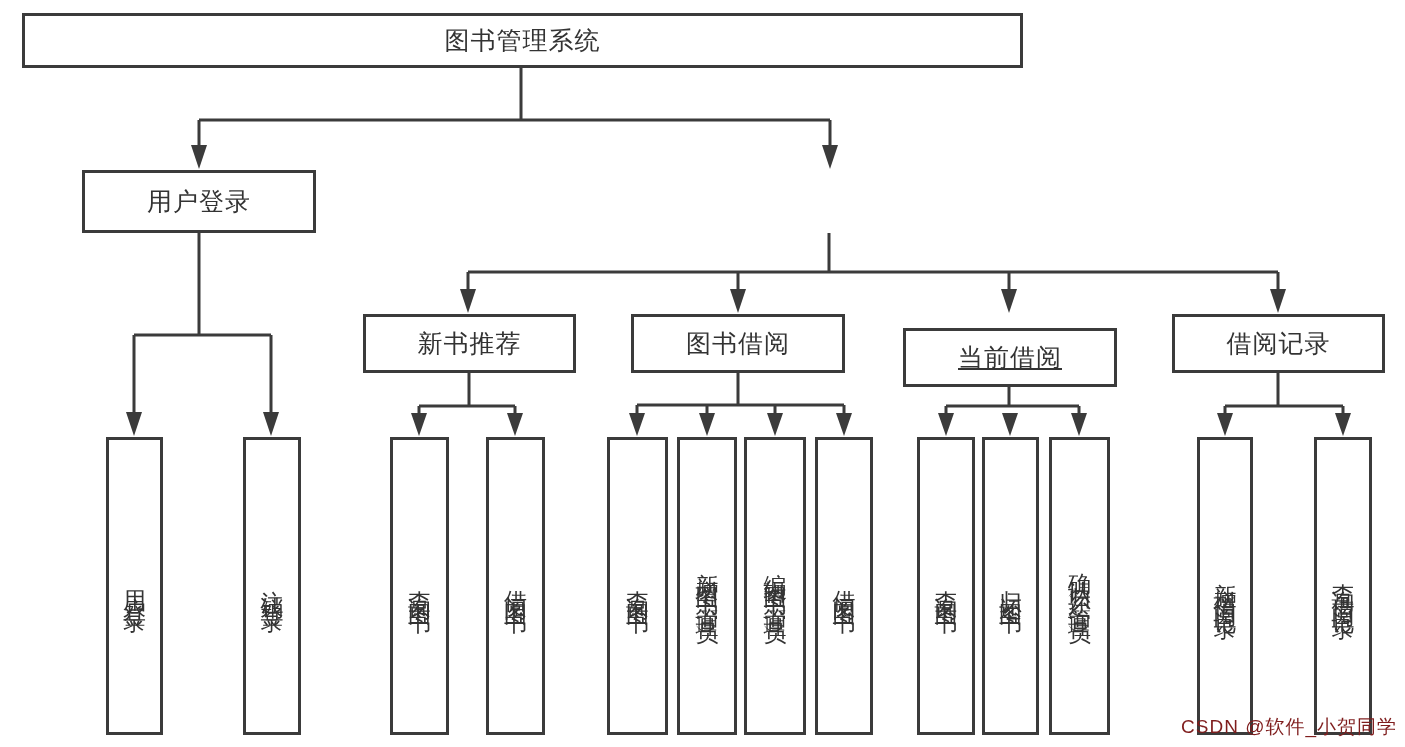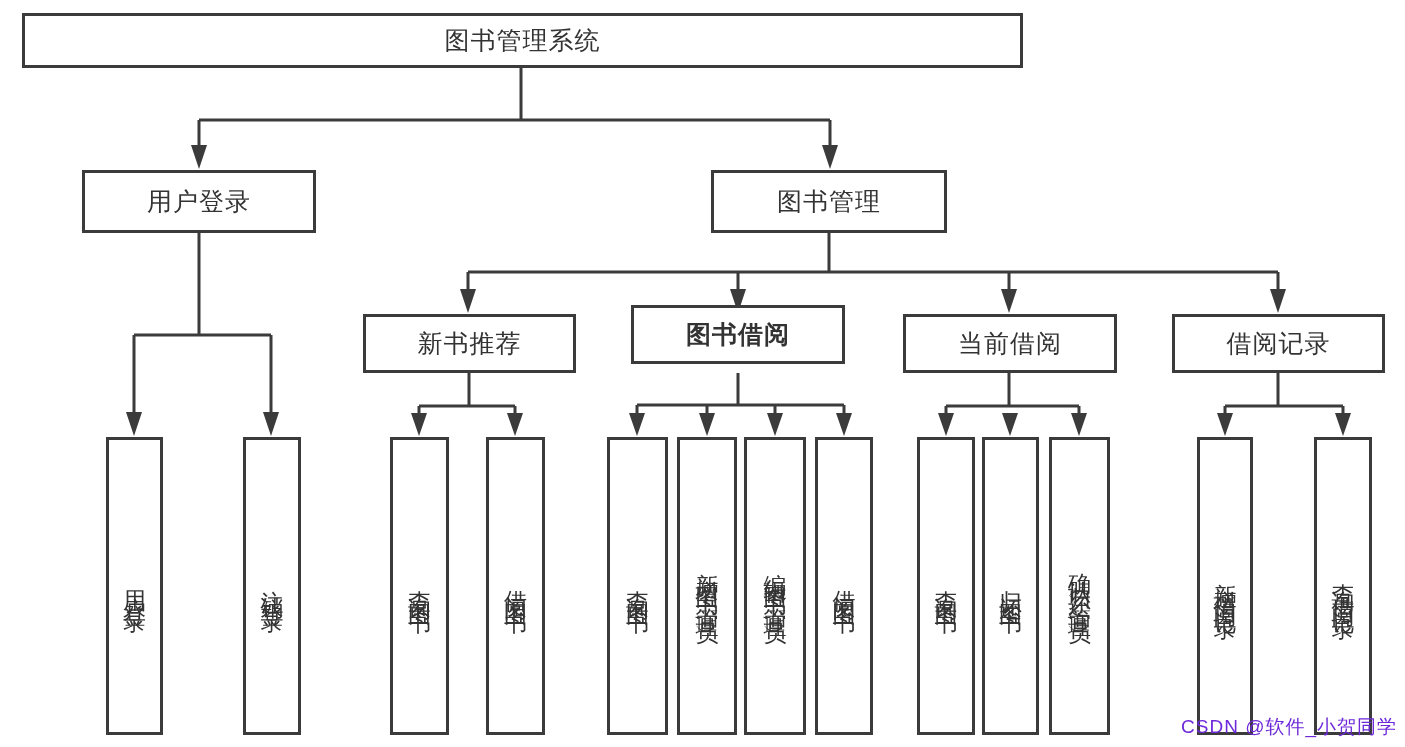--- a/index.html
+++ b/index.html
@@ -35,21 +35,21 @@
     line-height: 1;
     font-size: 23px;
     letter-spacing: 7px;
     white-space: nowrap;
   }
   #watermark {
     position: absolute;
     right: 8px;
     top: 714px;
     font-size: 19px;
-    color: #6d28d9;
+    color: #7f1d1d;
     white-space: nowrap;
     z-index: 10;
     letter-spacing: 1px;
     text-align: right;
   }
 </style>
 </head>
 <body>
 
 <div id="stage">
@@ -90,31 +90,28 @@
     <polygon points="1335,413 1351,413 1343,436"></polygon>
   </svg>
 
   <div class="node h-node" style="left:22px; top:13px; width:1001px; height:55px;">
     <span>图书管理系统</span>
   </div>
 
   <div class="node h-node" style="left:82px; top:170px; width:234px; height:63px;">
     <span>用户登录</span>
   </div>
-  <div class="node h-node" style="left:711px; top:170px; width:236px; height:63px;">
-    <span>图书管理</span>
-  </div>
 
   <div class="node h-node" style="left:363px; top:314px; width:213px; height:59px;justify-content:center;">
     <span>新书推荐</span>
   </div>
-  <div class="node h-node" style="left:631px; top:305px; width:214px; height:59px;font-weight:bold;">
+  <div class="node h-node" style="left:631px; top:314px; width:214px; height:59px;">
     <span>图书借阅</span>
   </div>
-  <div class="node h-node" style="left:903px; top:314px; width:214px; height:59px;">
+  <div class="node h-node" style="left:903px; top:328px; width:214px; height:59px;text-decoration:underline;">
     <span>当前借阅</span>
   </div>
   <div class="node h-node" style="left:1172px; top:314px; width:213px; height:59px;text-align:right;">
     <span>借阅记录</span>
   </div>
 
   <div class="node leaf" style="left:106px; top:437px; width:57px; height:298px;">
     <span class="vtext">用户登录</span>
   </div>
   <div class="node leaf" style="left:243px; top:437px; width:58px; height:298px;">

